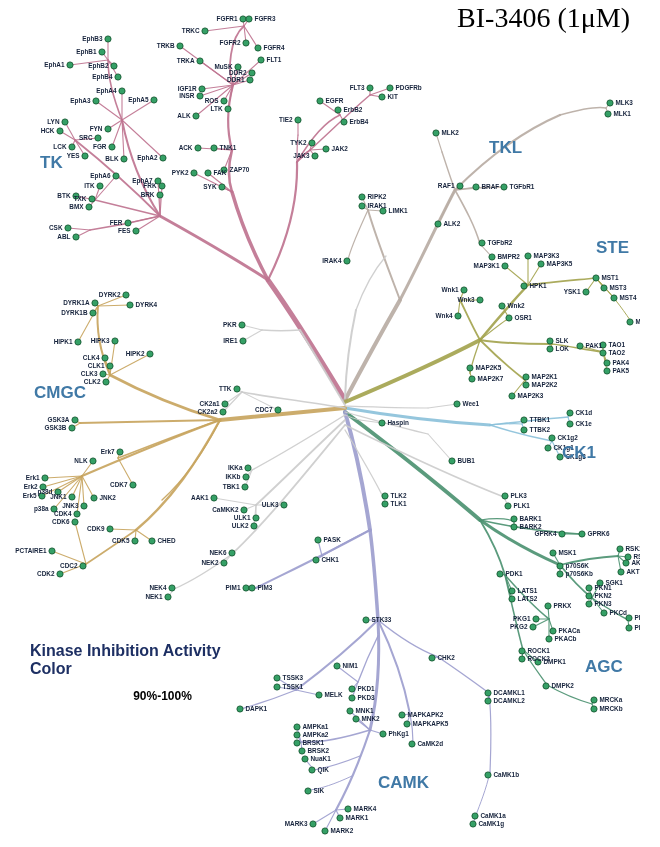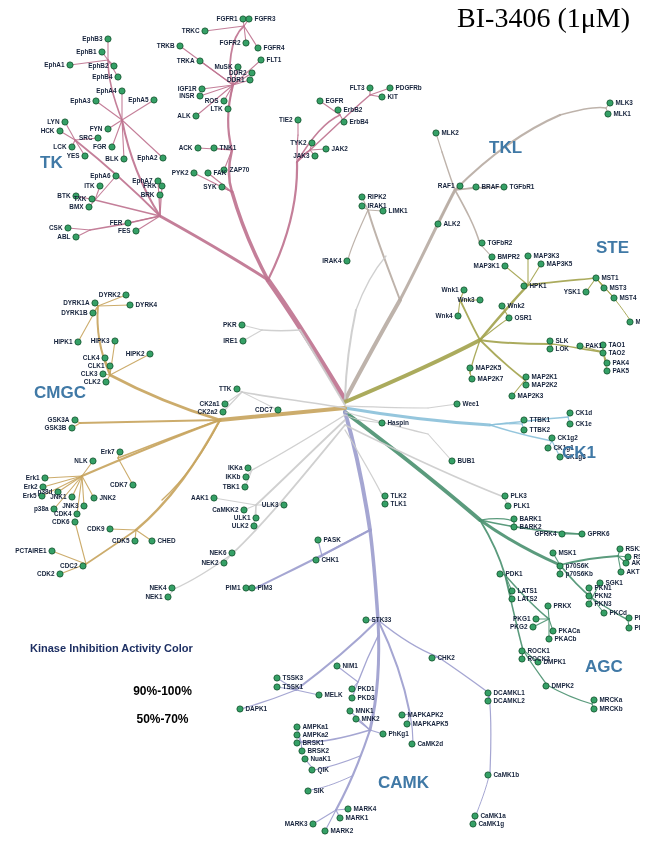--- a/index.html
+++ b/index.html
@@ -12,21 +12,21 @@
   .b-ste{stroke:#a4a44f;}
   .b-ck1{stroke:#8cc1da;}
   .b-agc{stroke:#4d9372;}
   .b-camk{stroke:#9d9ece;}
   .b-cmgc{stroke:#c8a55f;}
   .b-oth{stroke:#cccccc;}
   .kdot{fill:#35a066;stroke:#1a5c35;stroke-width:0.9;}
   text.klabel{font-size:6.4px;font-weight:bold;fill:#16233c;font-family:"Liberation Sans",sans-serif;}
   text.famlabel{font-size:17px;font-weight:bold;fill:#4079a6;font-family:"Liberation Sans",sans-serif;}
   #legend{position:absolute;left:30px;top:642px;width:235px;}
-  #legend-title{font-size:11px;font-weight:bold;color:#1d2f63;margin-bottom:30px;}
+  #legend-title{font-size:16px;font-weight:bold;color:#1d2f63;margin-bottom:11px;}
   .legend-row{display:flex;align-items:center;margin-bottom:14px;height:14px;flex-direction:column;}
   .legend-swatch{width:56px;height:14px;display:inline-block;}
   .legend-label{margin-left:30px;font-size:12px;font-weight:bold;color:#000;}
 </style>
 </head>
 <body>
 
 <div id="stage">
   <div id="figure-title">BI-3406 (1μM)</div>
 
@@ -843,19 +843,15 @@
       </g>
   </svg>
 
   <div id="legend">
     <div id="legend-title">Kinase Inhibition Activity Color</div>
     <div id="legend-rows">
         <div class="legend-row">
           <span class="legend-swatch" style="background: rgb(255, 0, 0);"></span>
           <span class="legend-label">90%-100%</span>
         </div>
-        <div class="legend-row">
-          <span class="legend-swatch" style="background: rgb(140, 208, 238);"></span>
-          <span class="legend-label">50%-70%</span>
-        </div>
       </div>
   </div>
 </div>
 
 </body></html>

